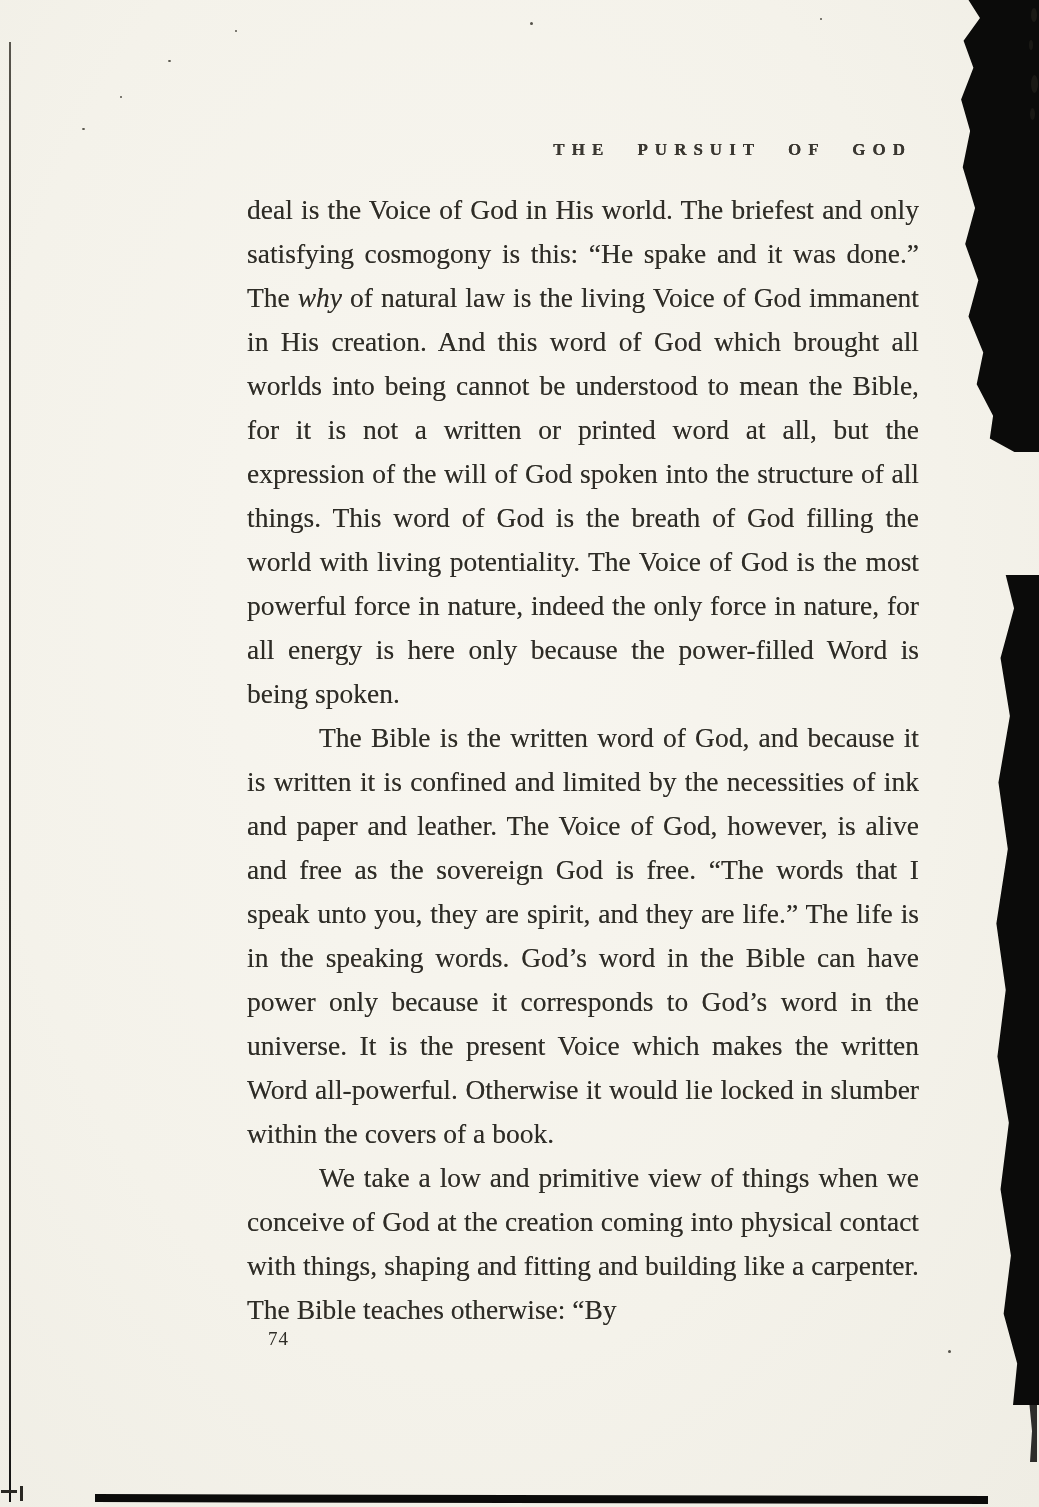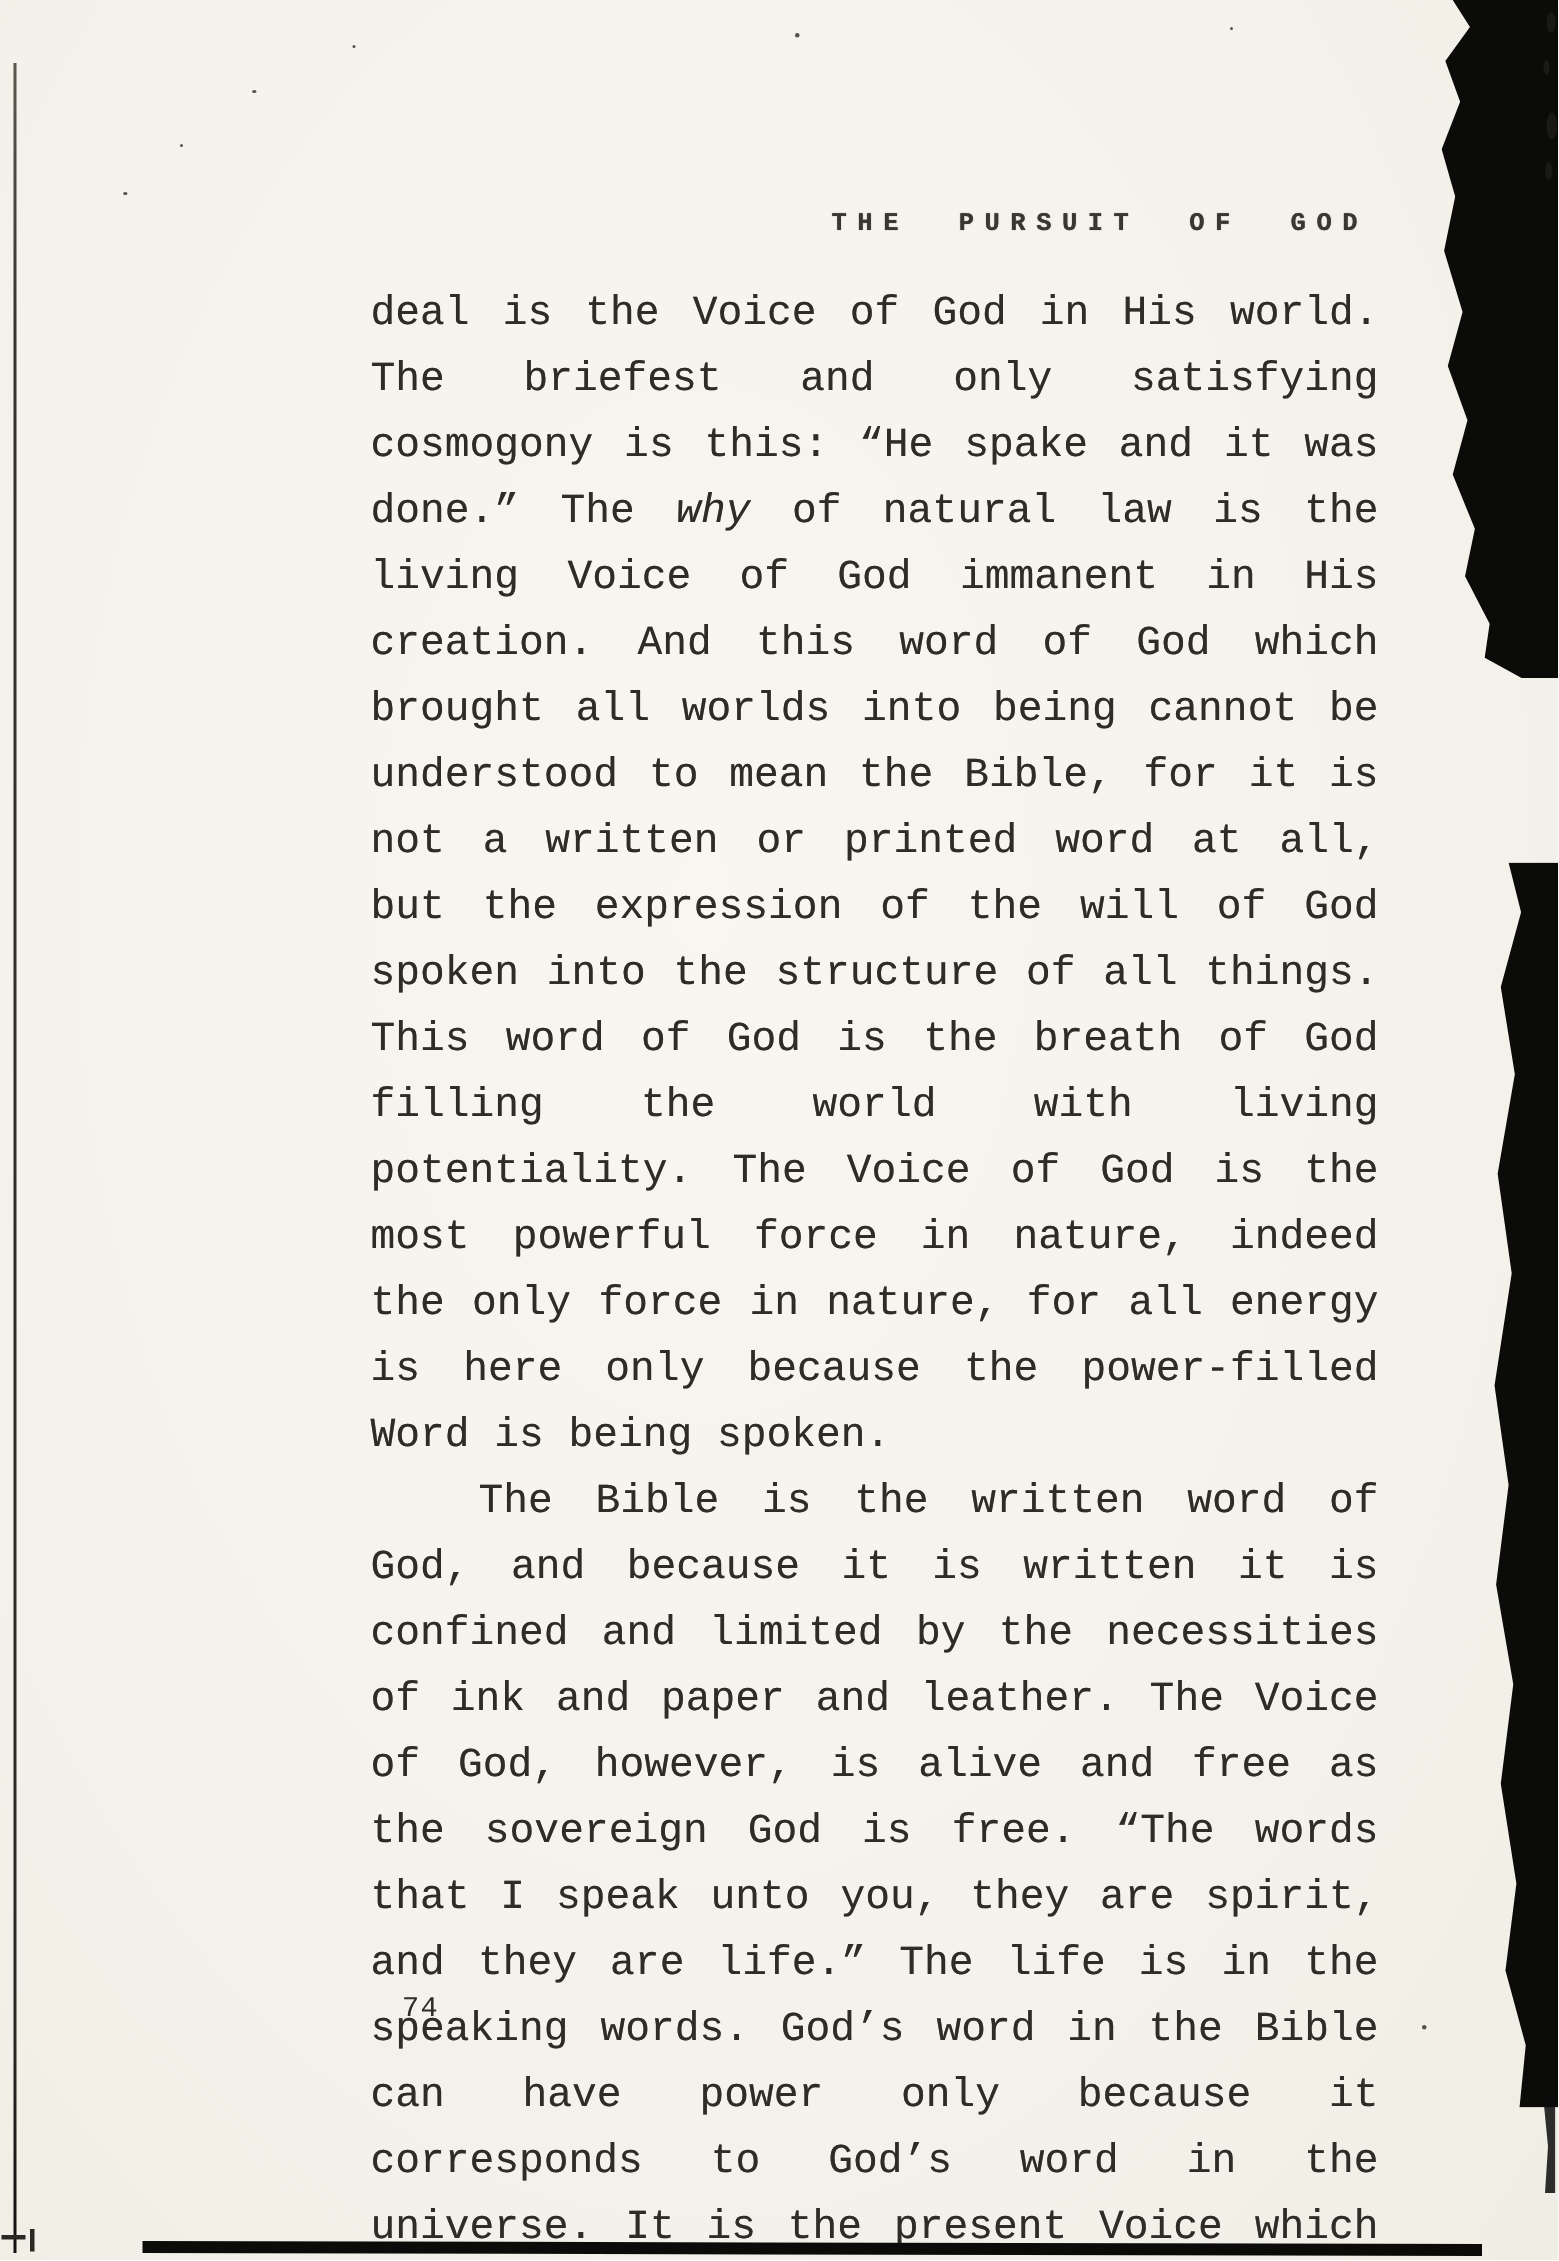--- a/index.html
+++ b/index.html
@@ -3,21 +3,21 @@
 <meta charset="utf-8">
 <style>
   html, body { margin: 0; padding: 0; background: #ffffff; }
   .scan-page {
     position: relative;
     width: 1039px;
     height: 1507px;
     overflow: hidden;
     background:
       radial-gradient(ellipse at 45% 40%, #f8f6f0 0%, #f4f2ea 60%, #efede4 100%);
-    font-family: Liberation Mono, monospace;
+    font-family: Liberation Serif, serif;
   }
 
   
   .running-header {
     position: absolute;
     top: 140px;
     left: 248px;
     width: 664px;
     text-align: right;
     font-size: 17px;
@@ -106,20 +106,21 @@
 
 <div class="scan-page">
 
   <div class="running-header">THE PURSUIT OF GOD</div>
 
   <div class="text-block">
     <p class="para"><span>deal is the Voice of God in His world. The briefest and only satisfying cosmogony is this: “He spake and it was done.” The </span><em>why</em><span> of natural law is the living Voice of God immanent in His creation. And this word of God which brought all worlds into being cannot be understood to mean the Bible, for it is not a written or printed word at all, but the expression of the will of God spoken into the structure of all things. This word of God is the breath of God filling the world with living potentiality. The Voice of God is the most powerful force in nature, indeed the only force in nature, for all energy is here only because the power-filled Word is being spoken.</span></p>
 
     <p class="para indent">The Bible is the written word of God, and because it is written it is confined and limited by the necessities of ink and paper and leather. The Voice of God, however, is alive and free as the sovereign God is free. “The words that I speak unto you, they are spirit, and they are life.” The life is in the speaking words. God’s word in the Bible can have power only because it corresponds to God’s word in the universe. It is the present Voice which makes the written Word all-powerful. Otherwise it would lie locked in slumber within the covers of a book.</p>
 
+    <p class="para indent">We take a low and primitive view of things when we conceive of God at the creation coming into physical contact with things, shaping and fitting and building like a carpenter. The Bible teaches otherwise: “By</p>
   </div>
 
   <div class="page-number">74</div>
 
   <div class="artifact blob-top-right"></div>
   <div class="smudge-mid-right">
     <span style="right:2px; top:8px;  width:6px; height:14px;"></span>
     <span style="right:6px; top:40px; width:4px; height:10px;"></span>
     <span style="right:1px; top:75px; width:7px; height:18px;"></span>
     <span style="right:4px; top:108px;width:5px; height:12px;"></span>

